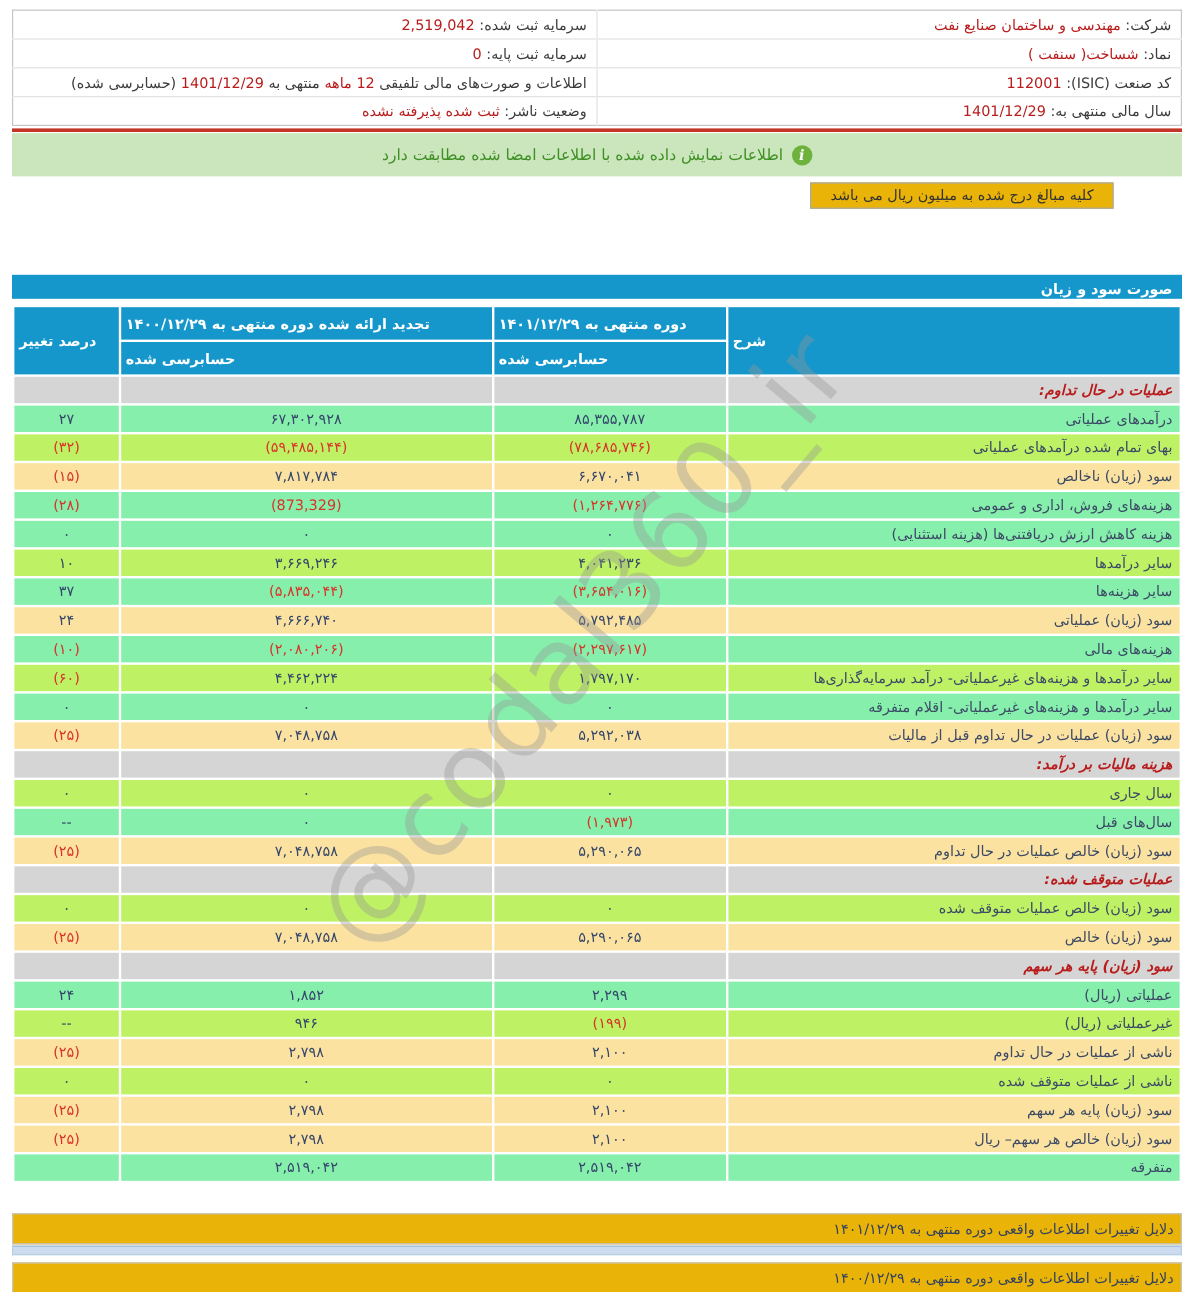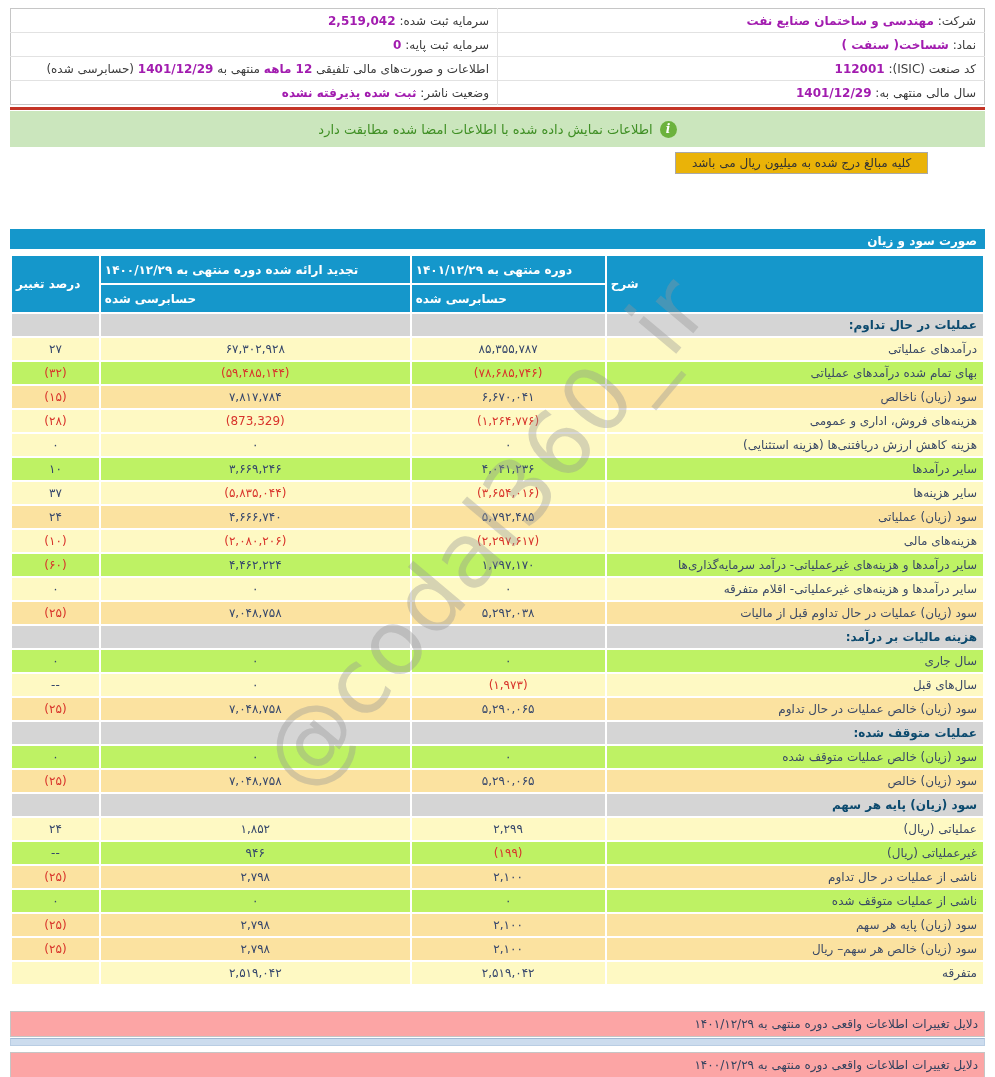--- a/index.html
+++ b/index.html
@@ -13,21 +13,21 @@
 
   
   table.info { width: 100%; border-collapse: collapse; border: 1px solid #c6c6c6; }
   table.info td {
     width: 50%; height: 24px; padding: 3px 8px;
     border-bottom: 1px solid #e2e2e2; border-right: 1px solid #e2e2e2;
     color: #3c3c3c; white-space: nowrap; vertical-align: middle;
   }
   table.info tr:last-child td { border-bottom: none; }
   table.info td:first-child { border-right: none; }
-  .info .val { color: #a21caf; font-weight: bold; }
+  .info .val { color: #b91c1c; }
 
   .red-divider { height: 3px; background: #c43527; margin-top: 2px; }
 
   
   .notice {
     margin-top: 1px; height: 36px; background: #cbe6bd;
     display: flex; align-items: center; justify-content: center; gap: 7px;
     color: #3f8f24; font-size: 13px;
   }
   .info-icon {
@@ -55,40 +55,40 @@
   col.c-desc { width: 39%; } col.c-cur { width: 20%; } col.c-rest { width: 32%; } col.c-chg { width: 9%; }
   table.stmt th {
     background: #1597cb; color: #ffffff; font-weight: bold;
     text-align: left; padding: 5px 4px; height: 27px; overflow: hidden; white-space: nowrap;
   }
   table.stmt td { height: 22px; padding: 3px 6px; overflow: hidden; white-space: nowrap; }
   td.desc { text-align: right; color: #3c4a66; }
   td.val  { text-align: center; color: #35466b; }
   td.neg  { color: #d8342b; }
   tr.section-row td { background: #d5d5d5; }
-  tr.section-row td.desc { font-weight: bold; color: #0c4a6e; }
-  tr.row-blue td   { background: #fef9c3; }
+  tr.section-row td.desc { font-weight: bold; color: #b91c1c; font-style: italic; }
+  tr.row-blue td   { background: #86efac; }
   tr.row-gray td   { background: #bef264; }
   tr.row-yellow td { background: #fbe2a0; }
 
   
   .watermark {
     position: absolute; left: 135px; top: 480px; width: 700px;
     text-align: center; direction: ltr;
     transform: rotate(-50deg);
     font-size: 90px; letter-spacing: 2px;
     color: rgba(150, 150, 150, 0.38);
     pointer-events: none; z-index: 5; white-space: nowrap;
   }
 
   
   .footer-links { margin-top: 25px; }
   .acc-item { margin-bottom: 6px; }
   .acc-header {
-    border: 1px solid #c5c5c5; background: #fca5a5; color: #33425e;
+    border: 1px solid #c5c5c5; background: #eab308; color: #33425e;
     padding: 4px 6px; height: 26px; line-height: 17px; cursor: pointer;
   }
   .acc-strip {
     height: 8px; background: #ccdcee;
     border: 1px solid #b9cde3; border-top: 1px solid #9fb8d4; margin-top: 1px;
   }
 </style>
 </head>
 <body>
 

